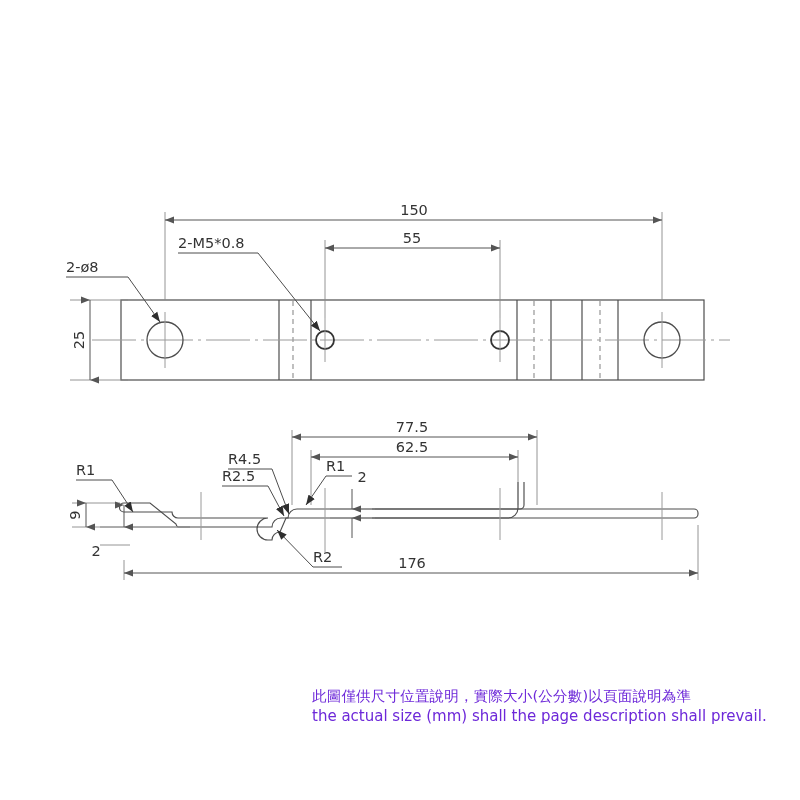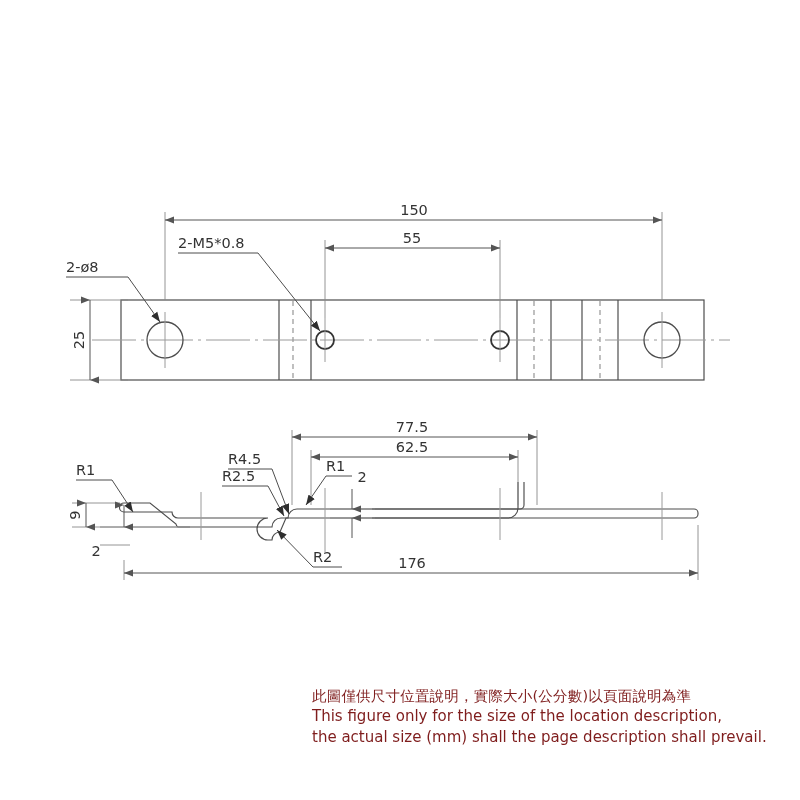--- a/index.html
+++ b/index.html
@@ -2,21 +2,21 @@
 <html><head>
 <meta charset="utf-8">
 <style>
   html,body{margin:0;padding:0;background:#ffffff;}
   body{width:800px;height:800px;overflow:hidden;
        font-family:"DejaVu Sans","Liberation Sans",sans-serif;}
   #root{position:relative;width:660px;height:800px;background:#fff;}
   svg.draw{position:absolute;left:0;top:0;width:800px;height:800px;}
   .note{position:absolute;left:312px;top:686px;width:470px;
         font-family:"DejaVu Sans","Liberation Sans",sans-serif;
-        color:#7f1d1d;}
+        color:#6d28d9;}
   .note div{white-space:nowrap;}
   .note .cjk{font-size:14.5px;line-height:20px;letter-spacing:.2px;}
   .note .en{font-size:15px;line-height:20.5px;}
 </style>
 </head>
 <body>
 
 <div id="root">
 
   <svg class="draw" viewBox="0 0 800 800">
@@ -164,17 +164,16 @@
       <line x1="326" y1="476" x2="306" y2="505" stroke="#4d4d4d" stroke-width="1" marker-end="url(#tip)"></line>
 
       <text x="313" y="562" font-size="14.5" fill="#333" text-anchor="start">R2</text>
       <line x1="313" y1="567" x2="342" y2="567" stroke="#4d4d4d" stroke-width="1"></line>
       <line x1="313" y1="567" x2="277" y2="530" stroke="#4d4d4d" stroke-width="1" marker-end="url(#tip)"></line>
     </g>
   </svg>
 
   <div class="note">
     <div class="cjk">此圖僅供尺寸位置說明，實際大小(公分數)以頁面說明為準</div>
-    <div class="en">This figure only for the size of the location description,</div>
     <div class="en">the actual size (mm) shall the page description shall prevail.</div>
   </div>
 
 </div>
 
 </body></html>

